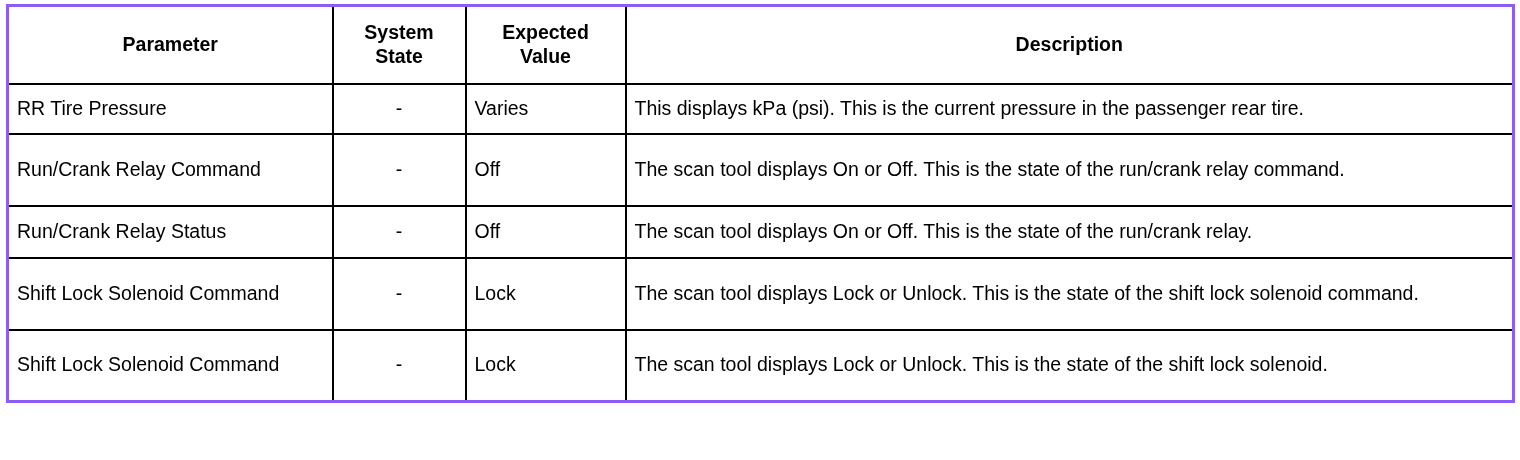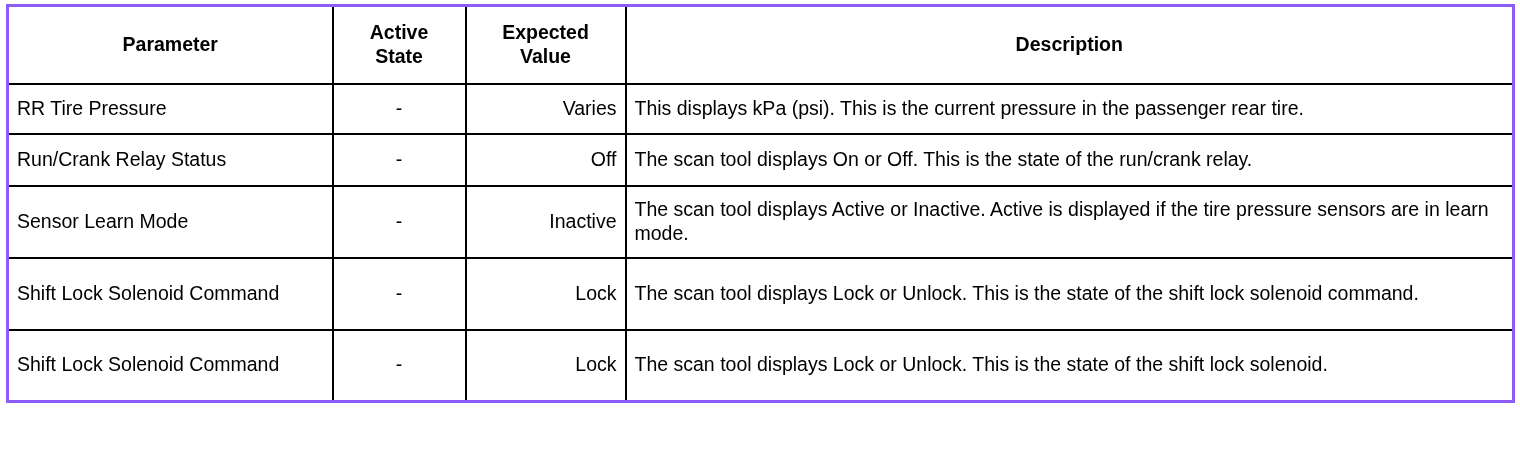--- a/index.html
+++ b/index.html
@@ -51,21 +51,21 @@
     text-align: center;
   }
   td.cell-param {
     text-align: left;
     padding-left: 8px;
   }
   td.cell-state {
     text-align: center;
   }
   td.cell-value {
-    text-align: right;
+    text-align: left;
   }
   td.cell-desc {
     text-align: left;
     padding-left: 9px;
     padding-right: 6px;
   }
   tbody tr.r0 td { height: 50px; }
   tbody tr.r1 td { height: 72px; }
   tbody tr.r2 td { height: 52px; }
   tbody tr.r3 td { height: 72px; }
@@ -84,50 +84,50 @@
       <col class="c-state">
       <col class="c-value">
       <col class="c-desc">
     </colgroup>
     <thead>
       <tr>
         <th class="th-param">
           <span class="hdr-line">Parameter</span>
         </th>
         <th class="th-state">
-          <span class="hdr-line">Active</span>
+          <span class="hdr-line">System</span>
           <span class="hdr-line">State</span>
         </th>
         <th class="th-value">
           <span class="hdr-line">Expected</span>
           <span class="hdr-line">Value</span>
         </th>
         <th class="th-desc">
           <span class="hdr-line">Description</span>
         </th>
       </tr>
     </thead>
     <tbody>
       <tr class="r0">
         <td class="cell-param">RR Tire Pressure</td>
         <td class="cell-state">-</td>
         <td class="cell-value">Varies</td>
         <td class="cell-desc">This displays kPa (psi). This is the current pressure in the passenger rear tire.</td>
       </tr>
+      <tr class="r1">
+        <td class="cell-param">Run/Crank Relay Command</td>
+        <td class="cell-state">-</td>
+        <td class="cell-value">Off</td>
+        <td class="cell-desc">The scan tool displays On or Off. This is the state of the run/crank relay command.</td>
+      </tr>
       <tr class="r2">
         <td class="cell-param">Run/Crank Relay Status</td>
         <td class="cell-state">-</td>
         <td class="cell-value">Off</td>
         <td class="cell-desc">The scan tool displays On or Off. This is the state of the run/crank relay.</td>
-      </tr>
-      <tr class="r3">
-        <td class="cell-param">Sensor Learn Mode</td>
-        <td class="cell-state">-</td>
-        <td class="cell-value">Inactive</td>
-        <td class="cell-desc">The scan tool displays Active or Inactive. Active is displayed if the tire pressure sensors are in learn mode.</td>
       </tr>
       <tr class="r4">
         <td class="cell-param">Shift Lock Solenoid Command</td>
         <td class="cell-state">-</td>
         <td class="cell-value">Lock</td>
         <td class="cell-desc">The scan tool displays Lock or Unlock. This is the state of the shift lock solenoid command.</td>
       </tr>
       <tr class="r5">
         <td class="cell-param">Shift Lock Solenoid Command</td>
         <td class="cell-state">-</td>

